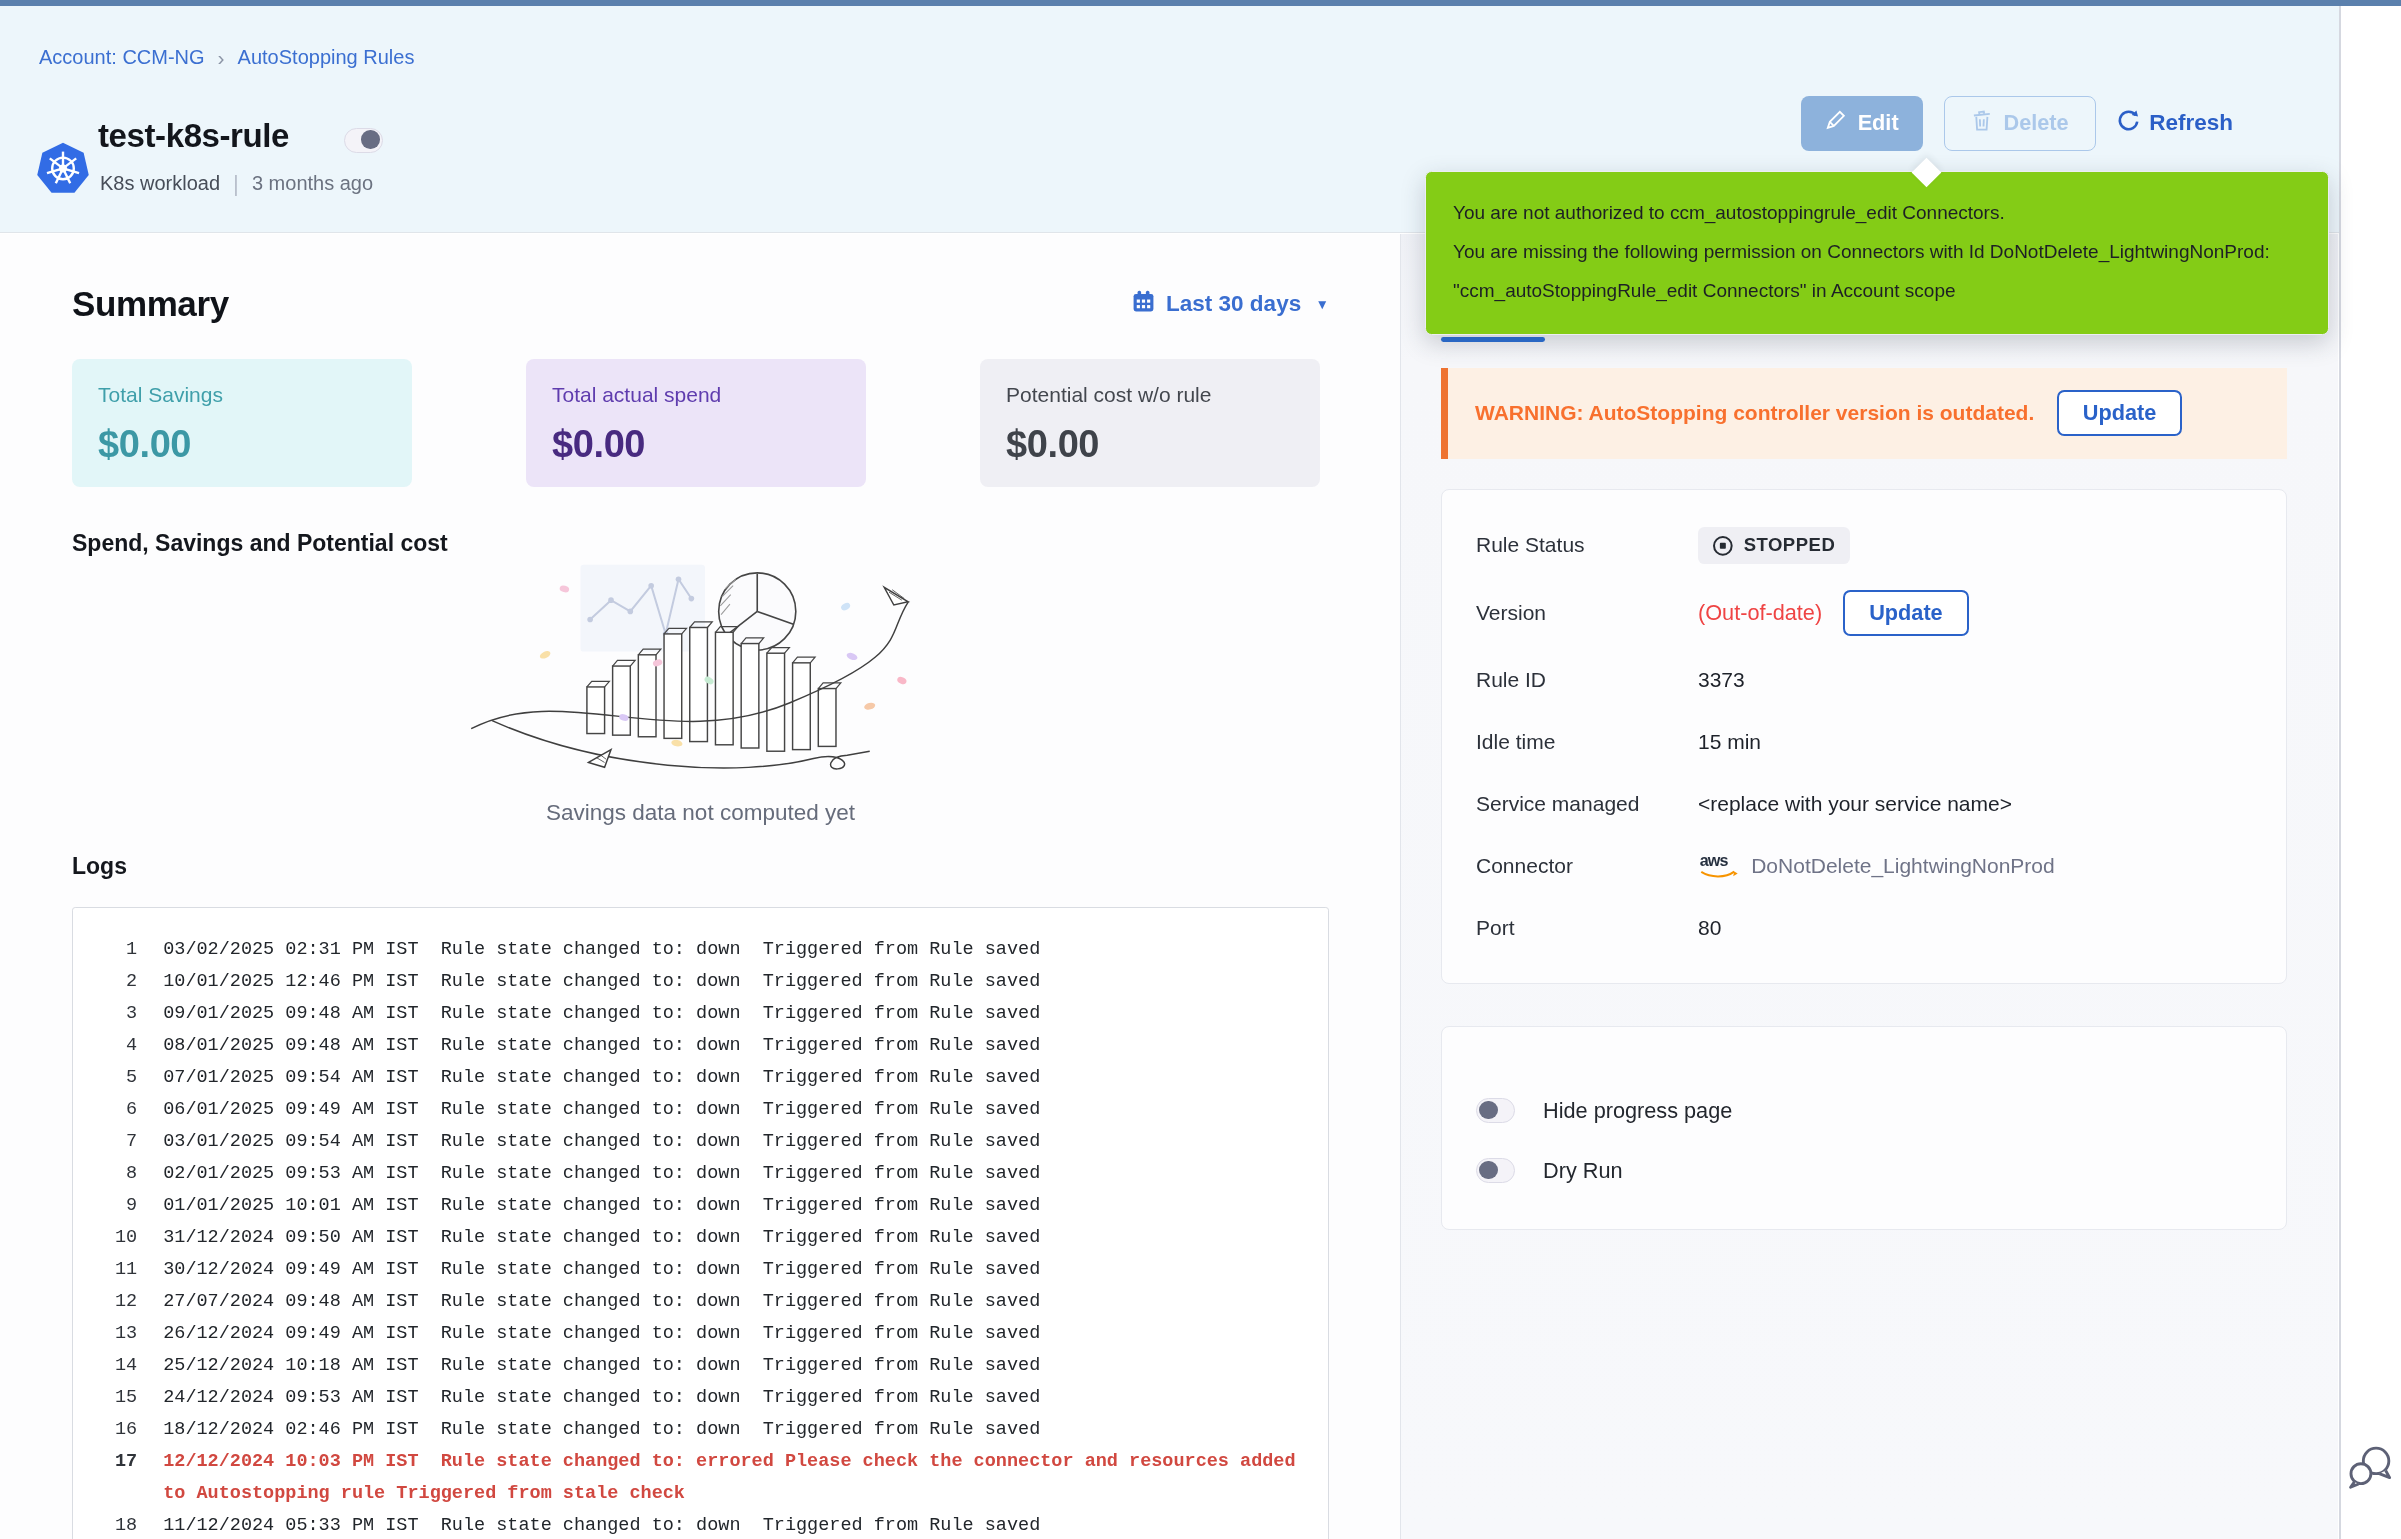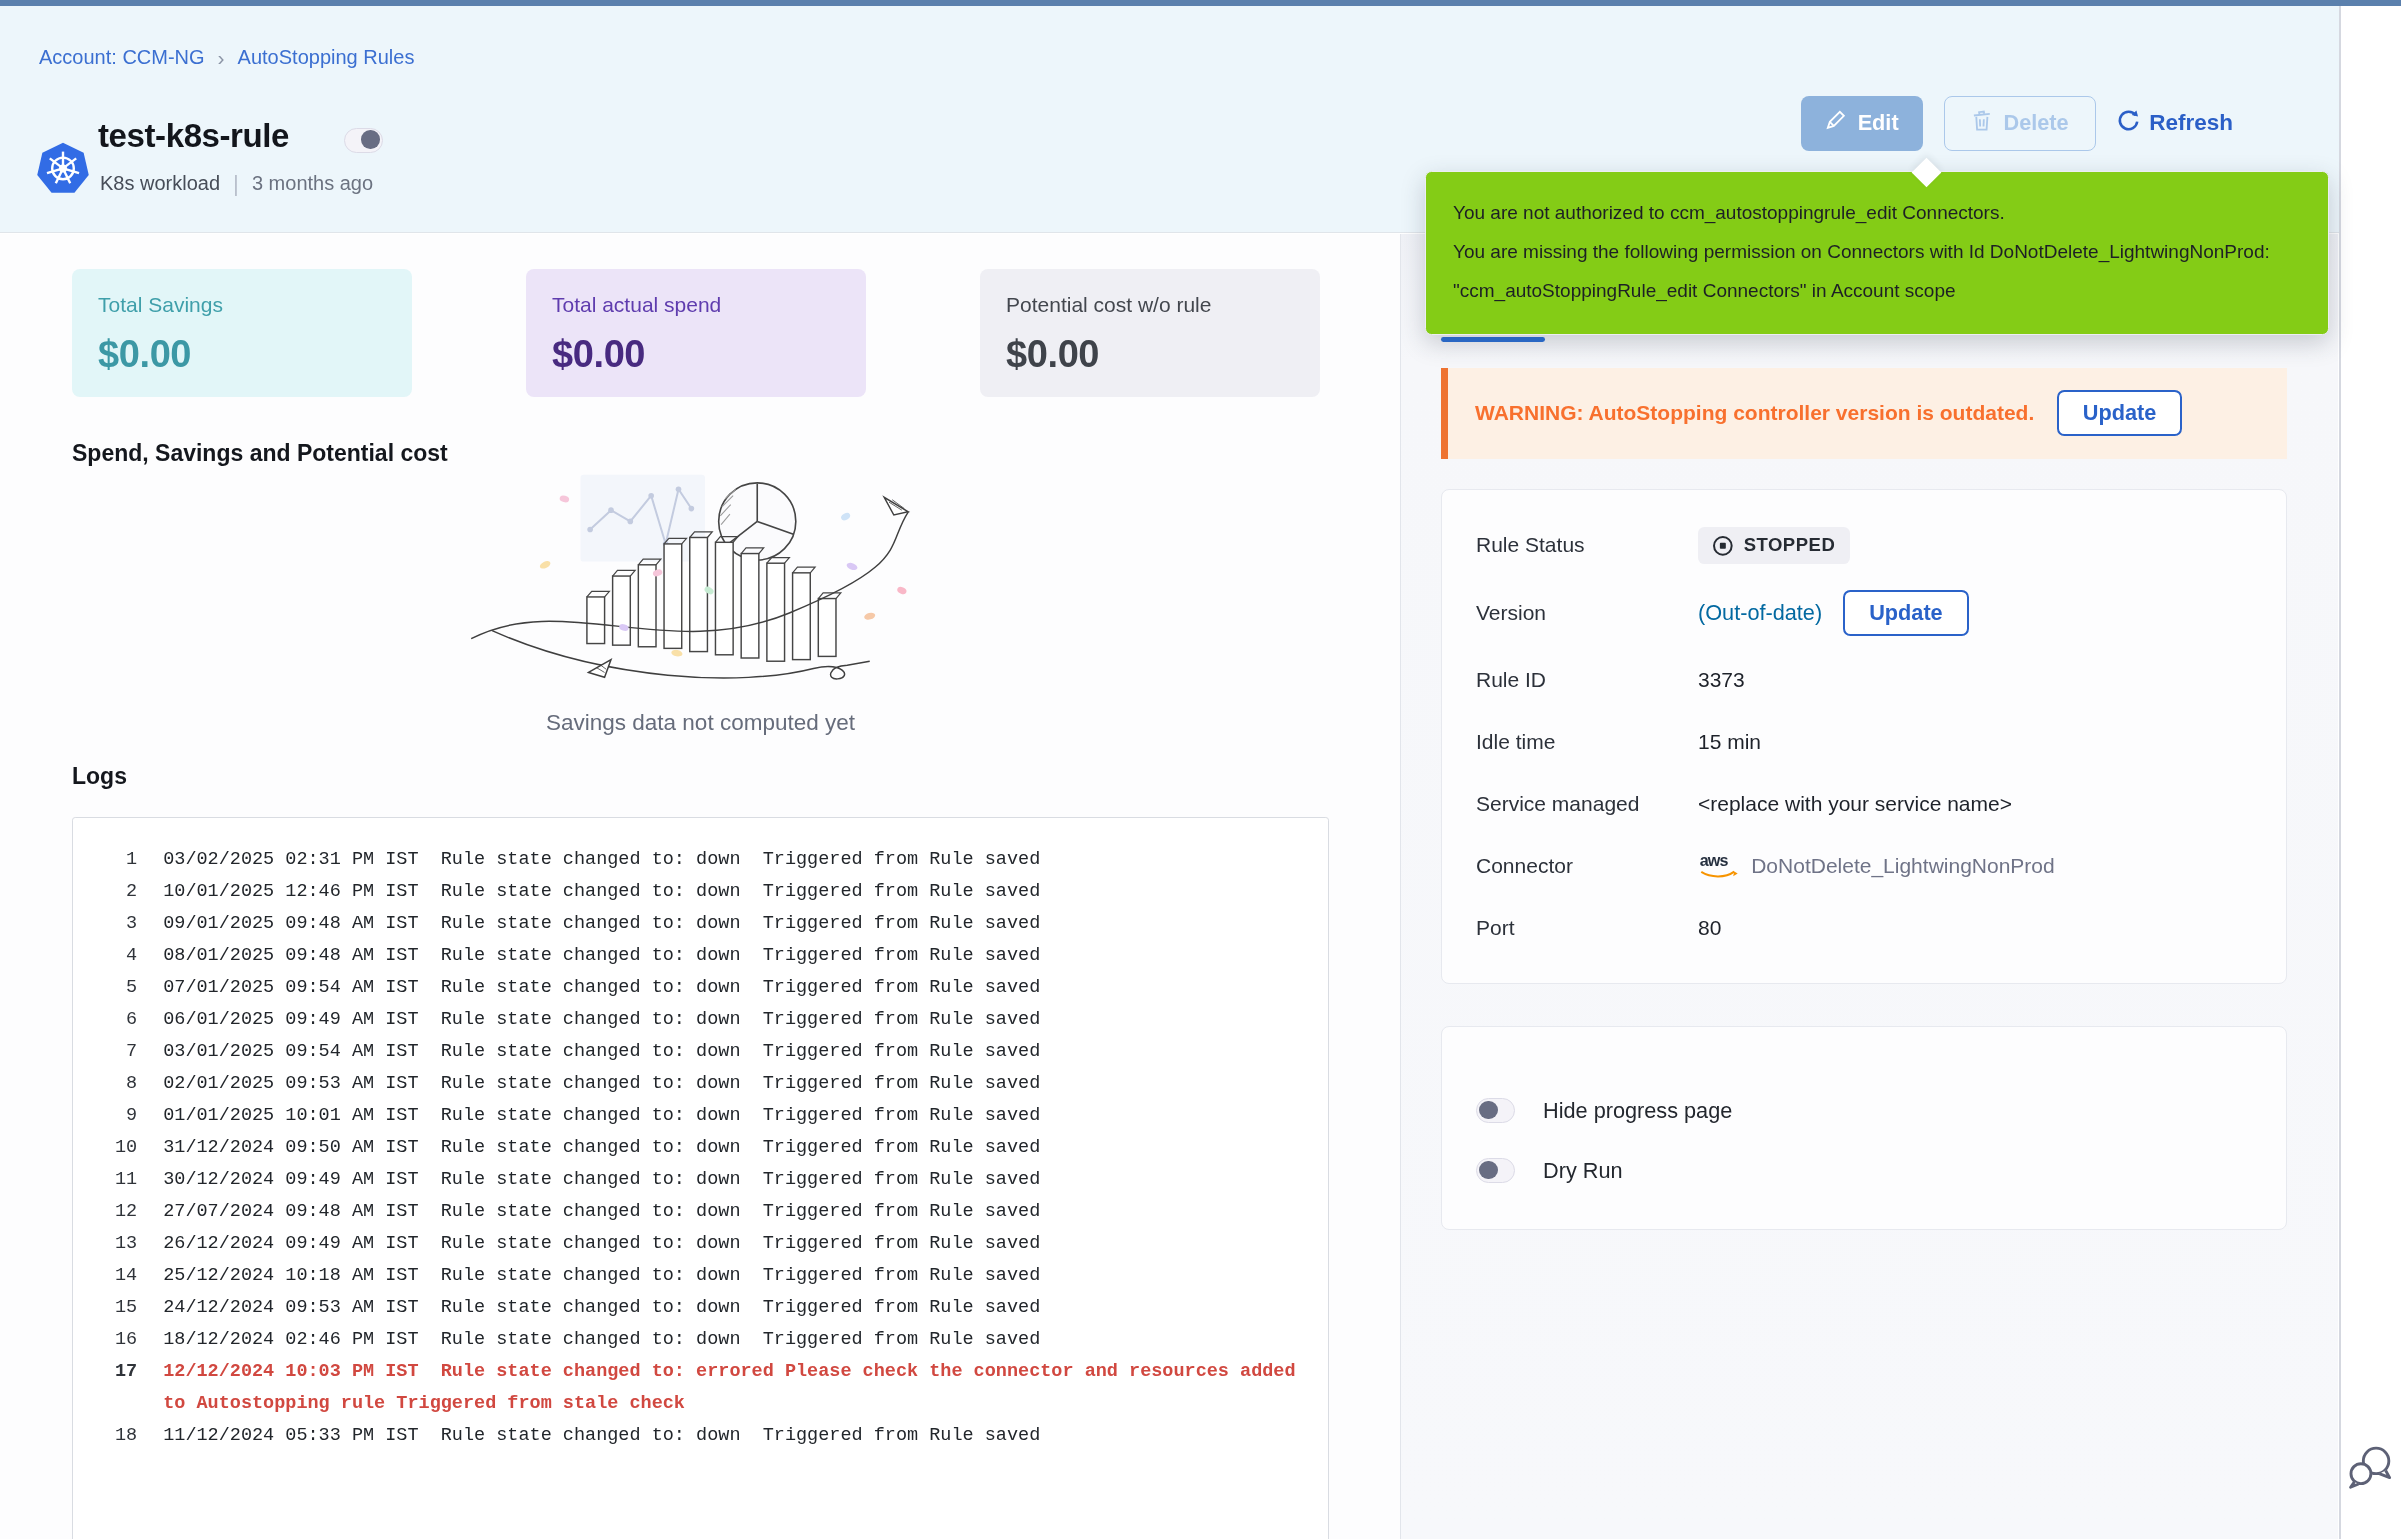--- a/index.html
+++ b/index.html
@@ -68,21 +68,21 @@
   .btn-update { background:#ffffff; border:2px solid #2a62c9; border-radius:7.2px; color:#2a62c9; font-size:21.7px; font-weight:bold; padding:8px 24px; cursor:pointer; flex:none; }
 
   .dcard { margin-top:30.5px; background:#fdfdfe; border:1.6px solid #e7e9ef; border-radius:8px; padding:37px 34px; }
   .drow { display:grid; grid-template-columns:222px 1fr; align-items:center; min-height:36px; margin-bottom:26px; }
   .drow:last-child { margin-bottom:0; }
   .dlabel { font-size:21px; color:#2c313a; }
   .dvalue { font-size:21px; color:#1e222a; font-weight:500; }
   .status-badge { display:inline-flex; align-items:center; gap:9.6px; background:#efeff4; border-radius:6.4px; padding:7.2px 14.4px; }
   .status-badge span { font-size:18.5px; font-weight:bold; letter-spacing:0.5px; color:#262b33; }
   .version-val { display:flex; align-items:center; gap:21px; }
-  .outofdate { color:#0369a1; font-size:21.7px; }
+  .outofdate { color:#ef4444; font-size:21.7px; }
   .connector-val { display:flex; align-items:center; gap:11.2px; color:#6f7387; font-weight:400; }
 
   .acard { margin-top:42px; background:#fdfdfe; border:1.6px solid #e7e9ef; border-radius:8px; padding:37px 34px 45px 34px; }
   .acard h2 { font-size:26.5px; font-weight:bold; color:#14171d; }
   .toggle-row { display:flex; align-items:center; gap:28px; margin-top:34px; }
   .toggle-row .tlabel { font-size:21.7px; color:#23272e; }
 
   .toggle { width:39px; height:25px; border-radius:13px; background:#f4f3f8; border:1.6px solid #dcdbe7; position:relative; cursor:pointer; flex:none; }
   .toggle .knob { position:absolute; top:1.6px; width:18.5px; height:18.5px; border-radius:50%; background:#686d83; }
   .toggle.on .knob { right:2.4px; }
@@ -165,20 +165,42 @@
             <path d="M23.5 8 A 11 11 0 1 0 25.5 16" stroke="#2b5fc7" stroke-width="3.2"></path>
             <polygon points="18.5,7.5 26.5,9.5 24.5,1.8" fill="#2b5fc7"></polygon>
           </svg>
         </span>
         <span>Refresh</span>
       </button>
     </div>
   </div>
 
   <div class="main">
+    <div class="summary-row">
+      <h1>Summary</h1>
+      <div class="daterange">
+        <span>
+          <svg width="23" height="23" viewBox="0 0 29 29">
+            <rect x="2" y="5" width="25" height="22" rx="3" fill="#3a6ed0"></rect>
+            <rect x="7" y="1" width="4.5" height="7" rx="2" fill="#3a6ed0"></rect>
+            <rect x="17.5" y="1" width="4.5" height="7" rx="2" fill="#3a6ed0"></rect>
+            <g fill="#ffffff">
+              <rect x="6" y="12" width="4" height="4"></rect>
+                <rect x="12.5" y="12" width="4" height="4"></rect>
+                <rect x="19" y="12" width="4" height="4"></rect>
+              <rect x="6" y="19" width="4" height="4"></rect>
+                <rect x="12.5" y="19" width="4" height="4"></rect>
+                <rect x="19" y="19" width="4" height="4"></rect>
+            </g>
+          </svg>
+        </span>
+        <span>Last 30 days</span>
+        <span class="caret">▼</span>
+      </div>
+    </div>
 
     <div class="cards">
       <div class="card savings">
         <div class="clabel">Total Savings</div>
         <div class="cvalue">$0.00</div>
       </div>
       <div class="card spend">
         <div class="clabel">Total actual spend</div>
         <div class="cvalue">$0.00</div>
       </div>

